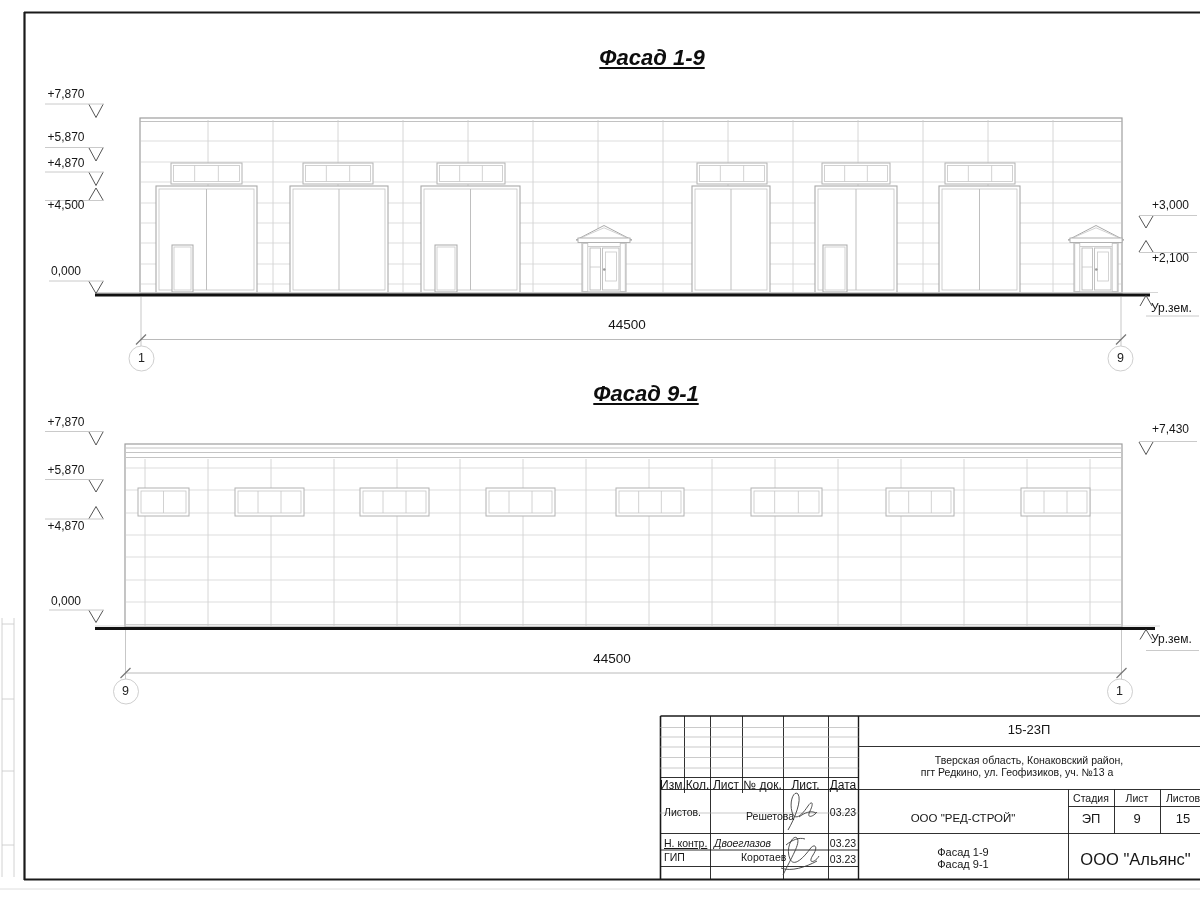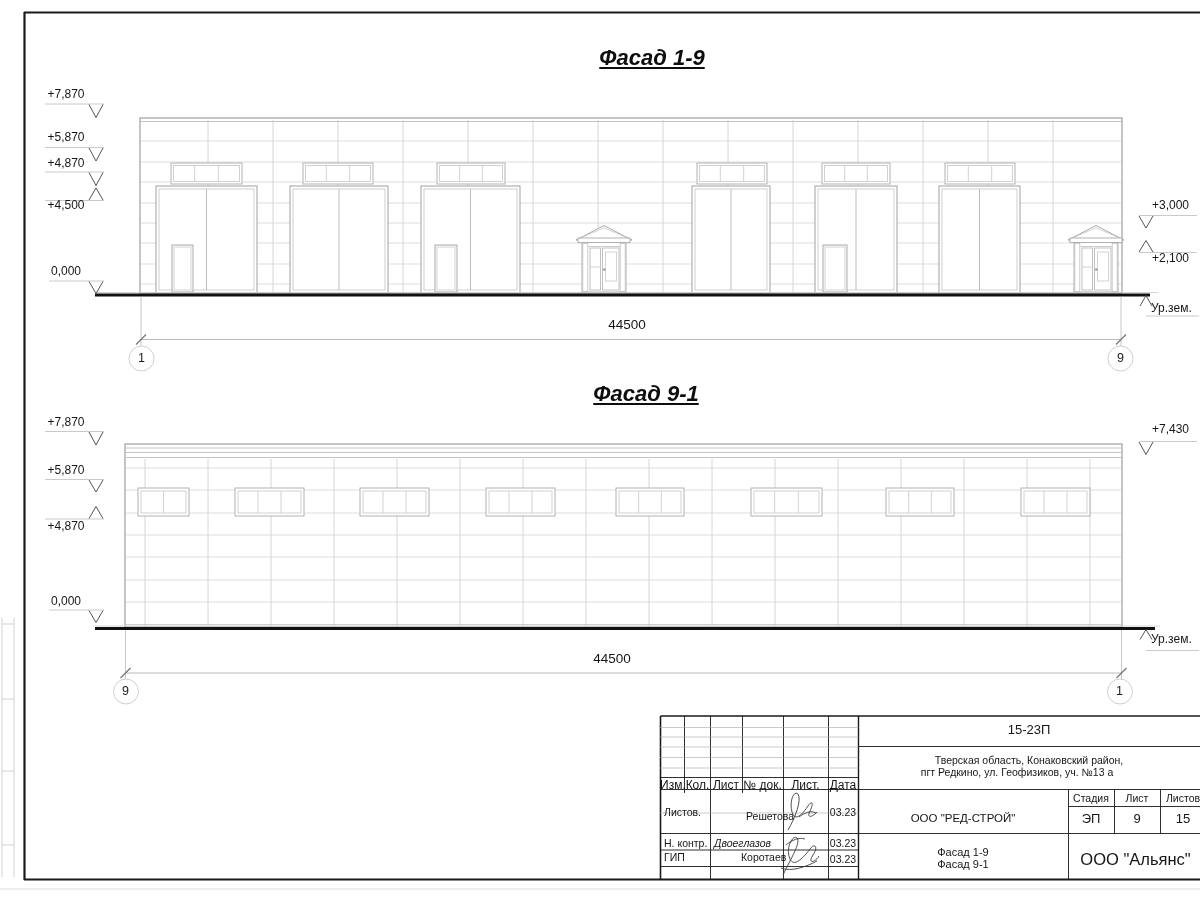--- a/index.html
+++ b/index.html
@@ -356,19 +356,19 @@
   <div class="t st stc big" style="left:1160px;top:812px;width:46px;">15</div>
 
   <div class="t st stc" style="left:858px;top:812px;width:210px;font-size:11.5px;">ООО "РЕД-СТРОЙ"</div>
   <div class="t st stc" style="left:858px;top:846px;width:210px;font-size:11px;">Фасад 1-9</div>
   <div class="t st stc" style="left:858px;top:858px;width:210px;font-size:11px;">Фасад 9-1</div>
   <div class="t st stc" style="left:1068px;top:850px;width:135px;font-size:16.5px;">ООО "Альянс"</div>
 
   <div class="t st" style="left:664px;top:806px;">Листов.</div>
   <div class="t st" style="left:714px;top:810px;margin-left:32px;">Решетова</div>
   <div class="t st stc" style="left:828px;top:806px;width:30px;">03.23</div>
-  <div class="t st" style="left:664px;top:837px;">Н. контр.</div>
+  <div class="t st" style="left:664px;top:837px;text-decoration:underline;">Н. контр.</div>
   <div class="t st" style="left:714px;top:837px;font-style:italic;">Двоеглазов</div>
   <div class="t st stc" style="left:828px;top:837px;width:30px;">03.23</div>
   <div class="t st" style="left:664px;top:851px;">ГИП</div>
   <div class="t st" style="left:714px;top:851px;margin-left:27px;">Коротаев</div>
   <div class="t st stc" style="left:828px;top:853px;width:30px;">03.23</div>
 </div>
 
 </body></html>

